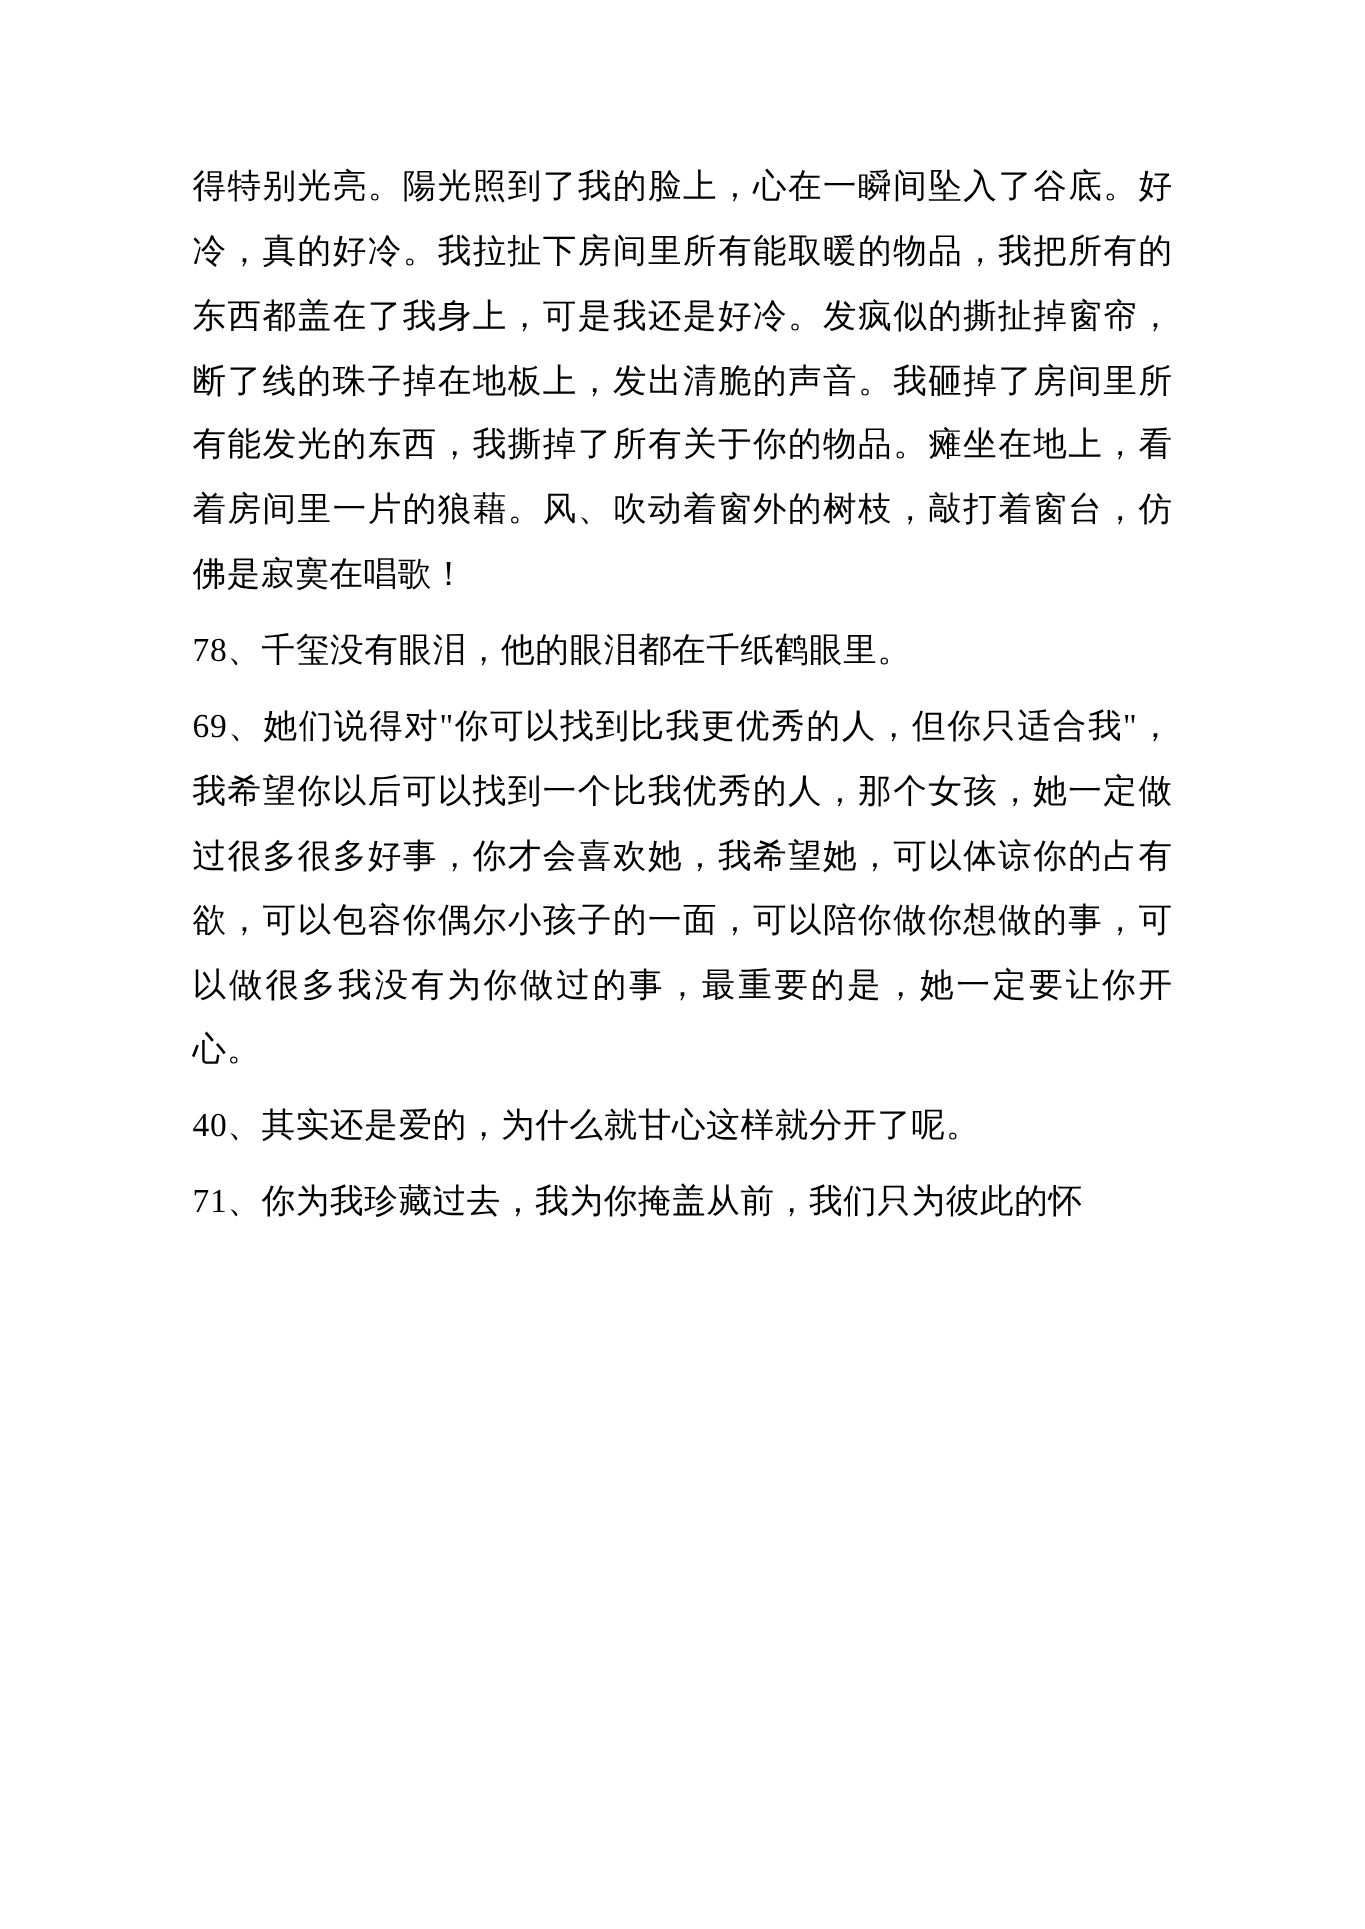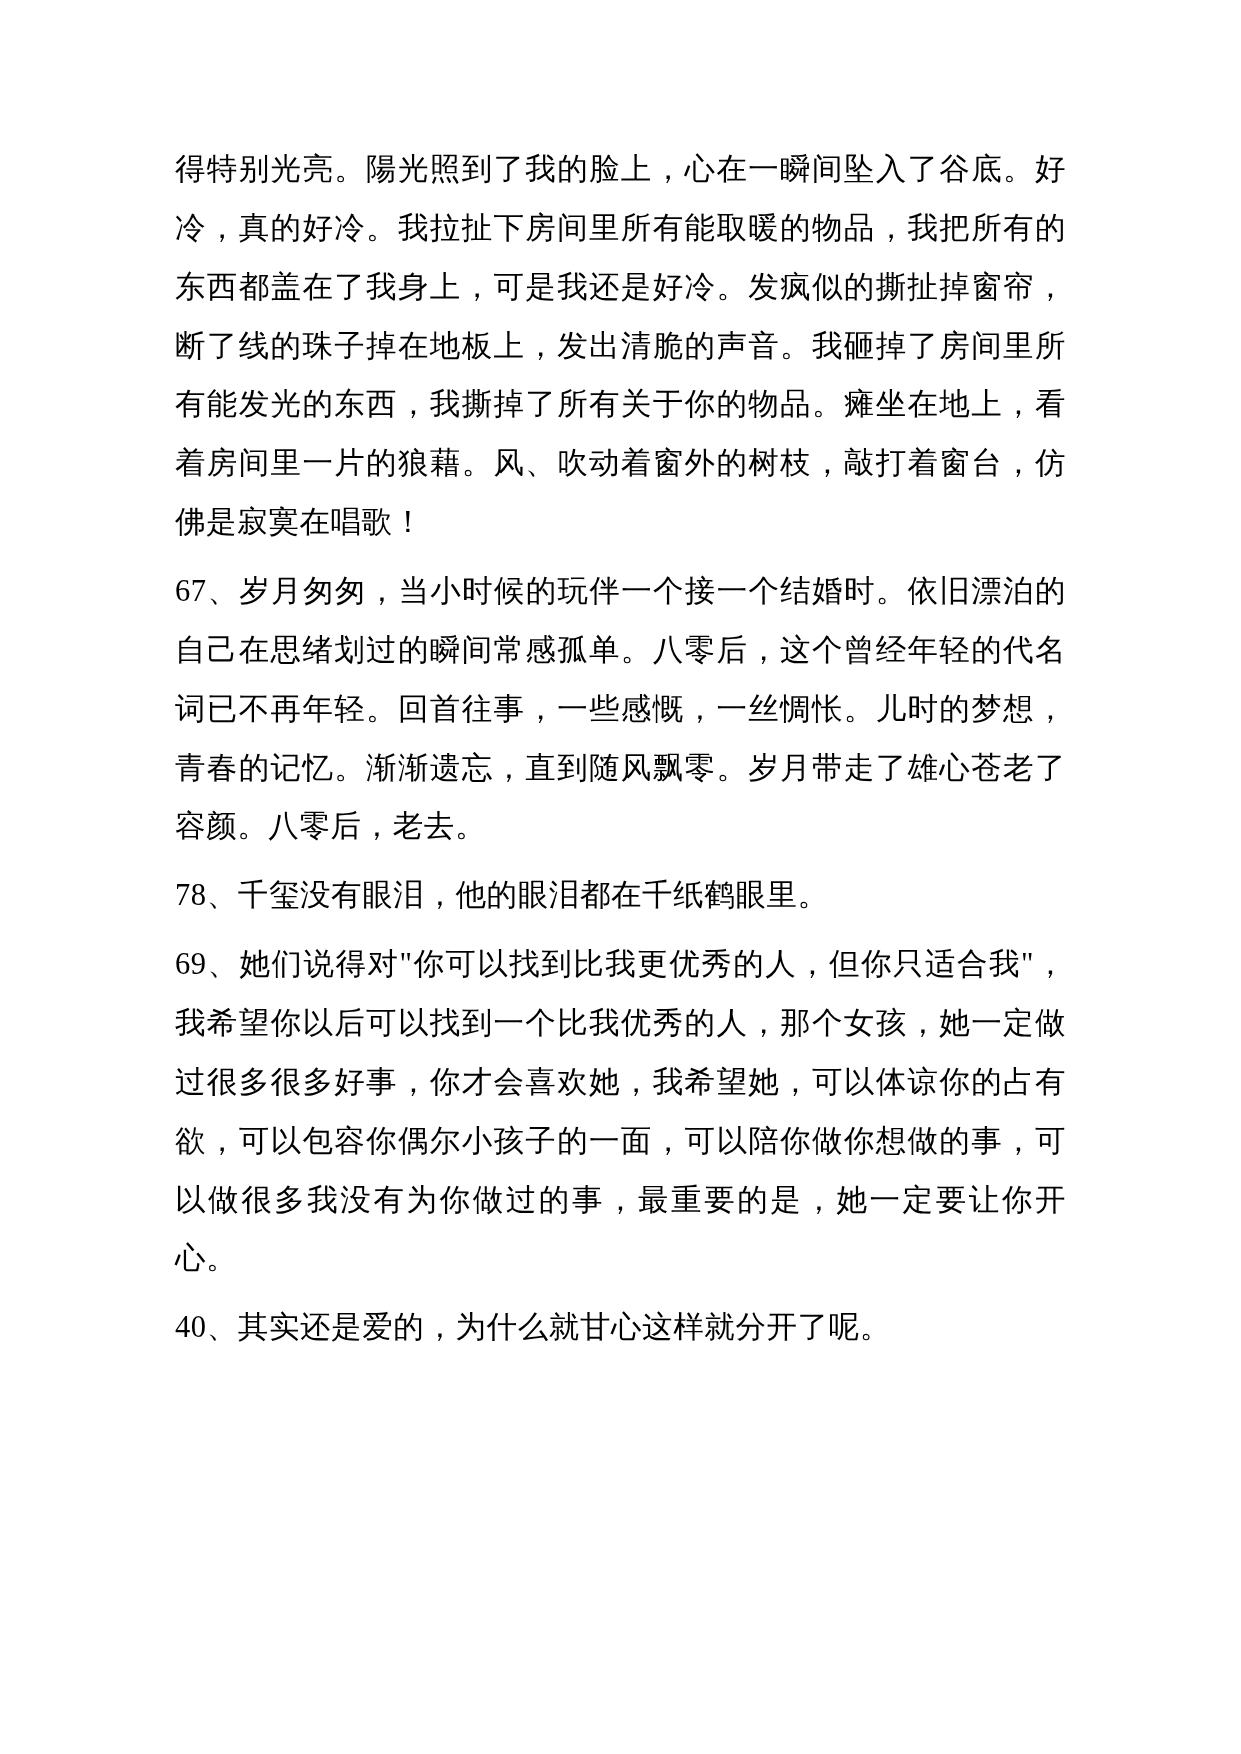--- a/index.html
+++ b/index.html
@@ -36,18 +36,18 @@
   .para:last-child {
     margin-bottom: 0;
   }
 </style>
 </head>
 <body>
 
 <div class="page">
   <div class="doc-body">
     <p class="para">得特别光亮。陽光照到了我的脸上，心在一瞬间坠入了谷底。好冷，真的好冷。我拉扯下房间里所有能取暖的物品，我把所有的东西都盖在了我身上，可是我还是好冷。发疯似的撕扯掉窗帘，断了线的珠子掉在地板上，发出清脆的声音。我砸掉了房间里所有能发光的东西，我撕掉了所有关于你的物品。瘫坐在地上，看着房间里一片的狼藉。风、吹动着窗外的树枝，敲打着窗台，仿佛是寂寞在唱歌！</p>
-    <p class="para">67、岁月匆匆，当小时候的玩伴一个接一个结婚时。依旧漂泊的自己在思绪划过的瞬间常感孤单。八零后，这个曾经年轻的代名词已不再年轻。回首往事，一些感慨，一丝惆怅。儿时的梦想，青春的记忆。渐渐遗忘，直到随风飘零。岁月带走了雄心苍老了容颜。八零后，老去。</p>
     <p class="para">78、千玺没有眼泪，他的眼泪都在千纸鹤眼里。</p>
     <p class="para">69、她们说得对"你可以找到比我更优秀的人，但你只适合我"，我希望你以后可以找到一个比我优秀的人，那个女孩，她一定做过很多很多好事，你才会喜欢她，我希望她，可以体谅你的占有欲，可以包容你偶尔小孩子的一面，可以陪你做你想做的事，可以做很多我没有为你做过的事，最重要的是，她一定要让你开心。</p>
     <p class="para">40、其实还是爱的，为什么就甘心这样就分开了呢。</p>
+    <p class="para">71、你为我珍藏过去，我为你掩盖从前，我们只为彼此的怀</p>
   </div>
 </div>
 
 </body></html>

